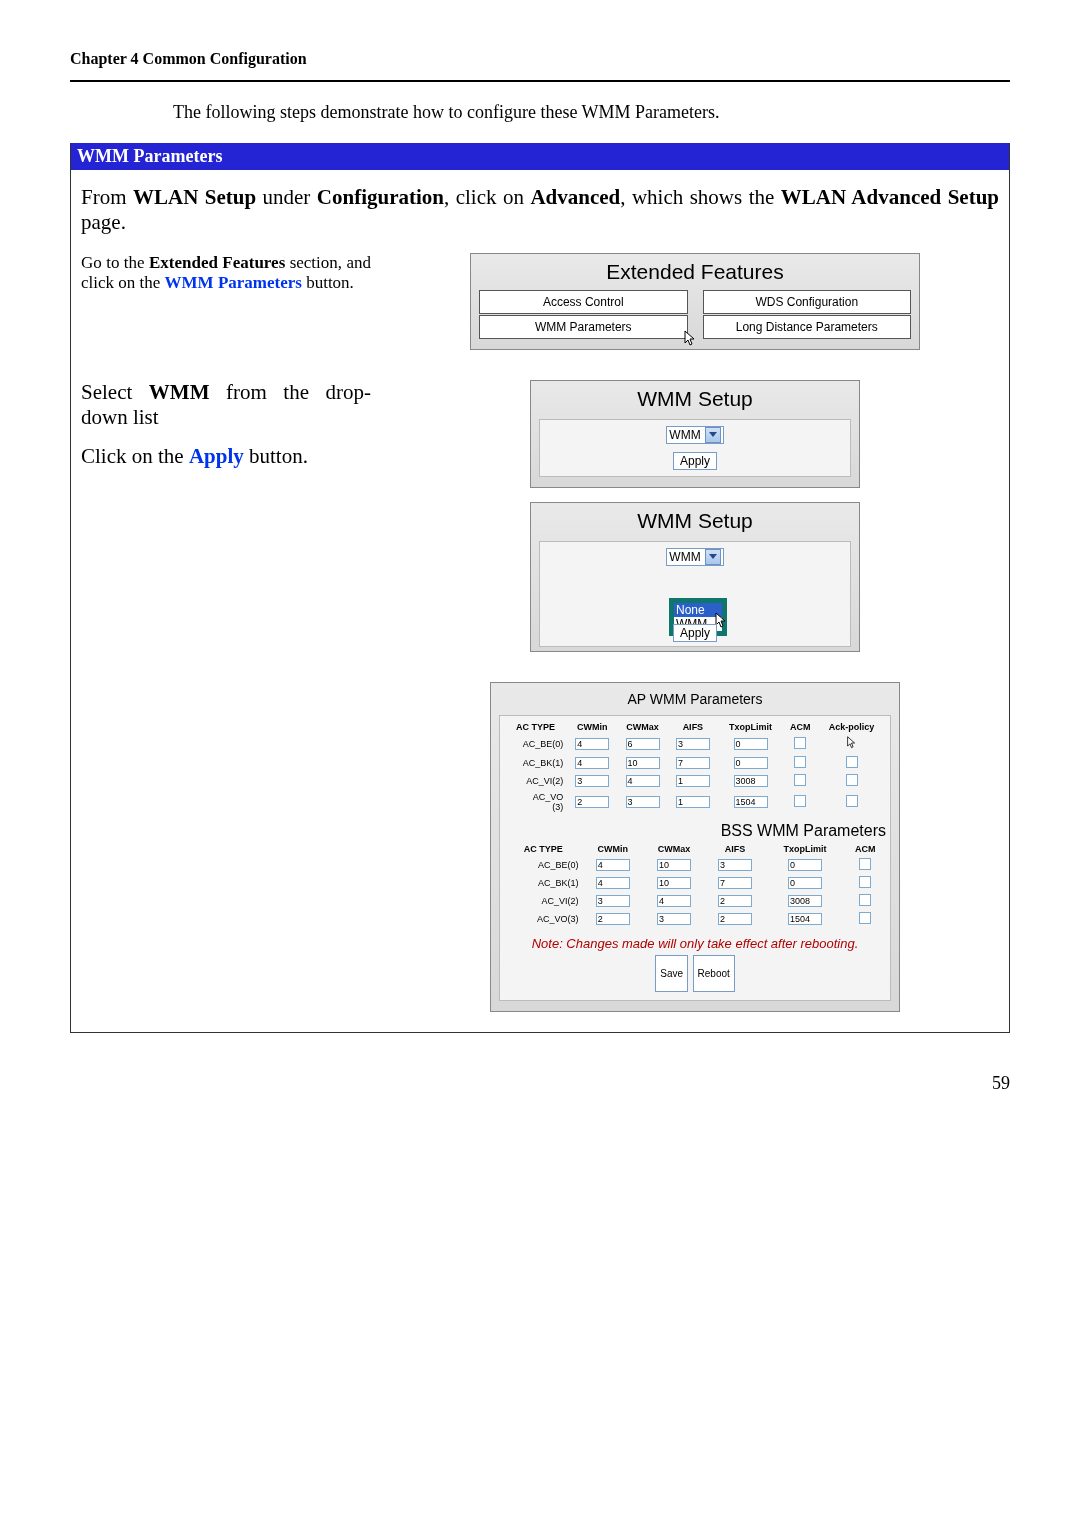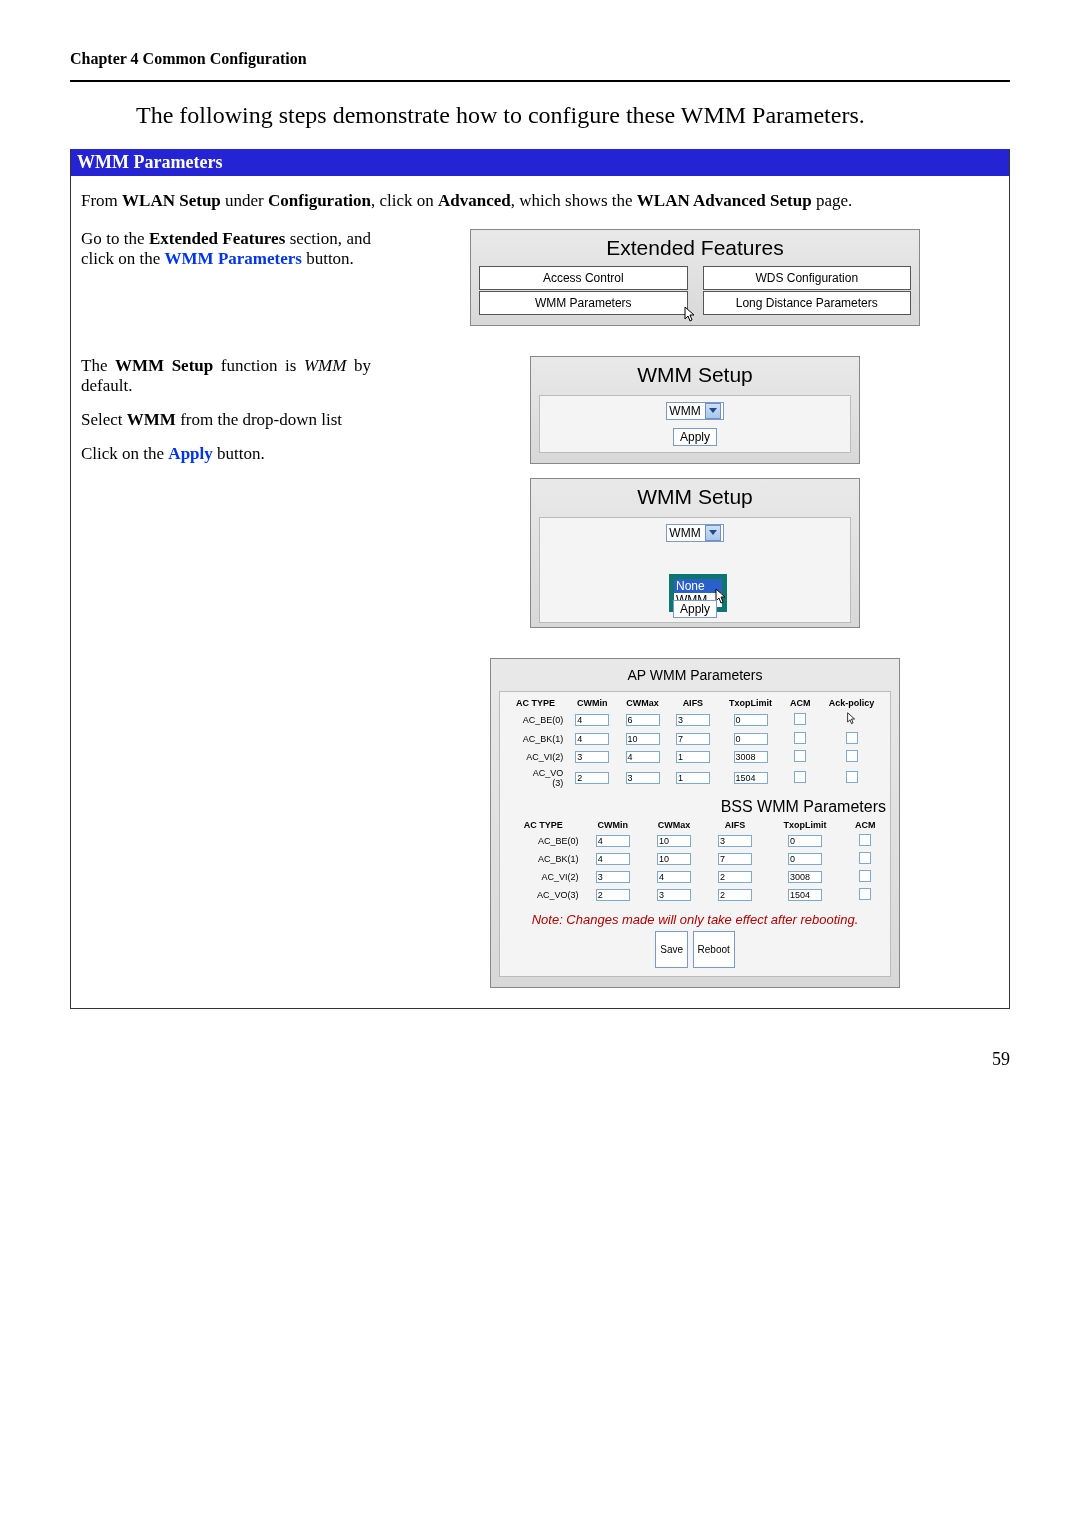--- a/index.html
+++ b/index.html
@@ -16,40 +16,40 @@
     font-weight: bold;
     font-size: 16px;
     color: #000000;
     margin-bottom: 12px;
   }
   .hr {
     border-bottom: 2px solid #000;
     margin-bottom: 20px;
   }
   .intro {
-    font-size: 24px;
-    margin-left: 66px;
+    font-size: 18px;
+    margin-left: 103px;
     margin-bottom: 20px;
   }
   .outer-box {
     border: 1px solid #333;
     border-top: none;
   }
   .blue-bar {
     background: #2424d4;
     color: #fff;
     font-weight: bold;
     font-size: 18px;
     padding: 3px 6px;
   }
   .body-section {
     padding: 15px 10px 20px 10px;
   }
   .para {
-    font-size: 17px;
+    font-size: 21px;
     text-align: justify;
     margin: 0 0 18px 0;
   }
   .link-blue {
     color: #0033ee;
     font-weight: bold;
   }
   .two-col {
     display: flex;
     align-items: flex-start;
@@ -260,23 +260,20 @@
             </div>
             <div class="ext-btn">Long Distance Parameters</div>
           </div>
         </div>
       </div>
     </div>
 
     <div class="two-col">
       <div class="col-left">
         <p class="para" style="margin-bottom:14px;">
-          <span>The </span><b>WMM Setup</b><span> function is </span><i>WMM</i><span> by default.</span>
-        </p>
-        <p class="para" style="margin-bottom:14px;">
           <span>Select </span><b>WMM</b><span> from the drop-down list</span>
         </p>
         <p class="para">
           <span>Click on the </span><span class="link-blue">Apply</span><span> button.</span>
         </p>
       </div>
       <div class="col-right" style="flex-direction:column; align-items:center; gap:14px;">
 
         <div class="panel wmm-panel">
           <div class="wmm-title">WMM Setup</div>

